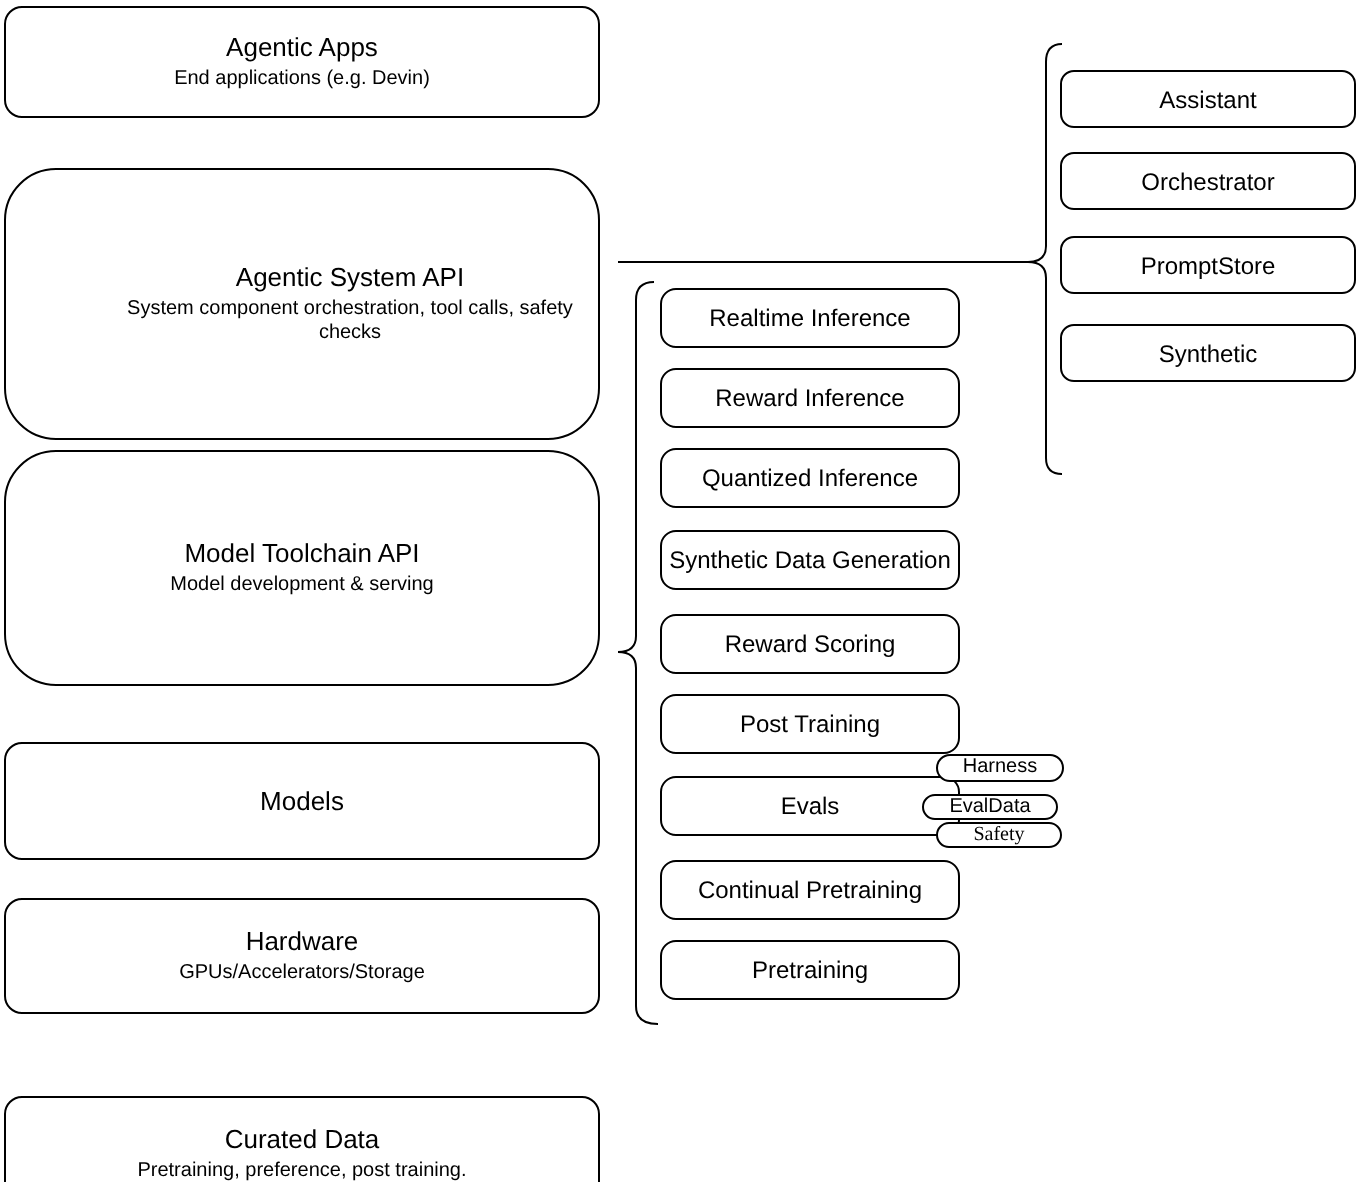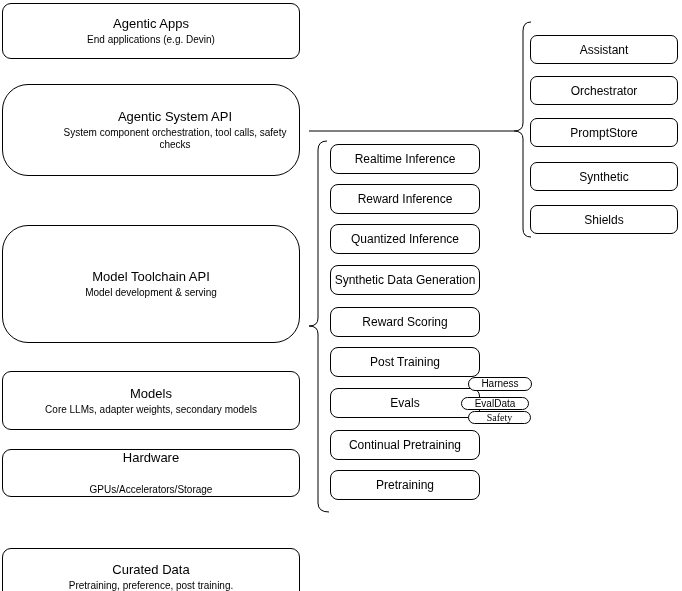--- a/index.html
+++ b/index.html
@@ -43,33 +43,32 @@
   <svg class="layer" width="682" height="591" viewBox="0 0 682 591">
     <path d="M327,141 Q318,141 318,150 L318,318 Q318,326 309,326 Q318,326 318,334 L318,503 Q318,512 329,512" fill="none" stroke="#000000" stroke-width="1"></path>
     <path d="M531,22 Q523,22 523,31 L523,123 Q523,131 514,131 Q523,131 523,139 L523,229 Q523,237 531,237" fill="none" stroke="#000000" stroke-width="1"></path>
     <line x1="309" y1="131" x2="514" y2="131" stroke="#000000" stroke-width="1"></line>
   </svg>
 
   <div class="lbox" style="top:3px;height:56px;border-radius:9px;">
     <div class="bt">Agentic Apps</div>
     <div class="bs">End applications (e.g. Devin)</div>
   </div>
-  <div class="lbox" style="top:84px;height:92px;border-radius:26px;padding-left:48px;">
+  <div class="lbox" style="top:84px;height:136px;border-radius:26px;padding-left:48px;">
     <div class="bt">Agentic System API</div>
     <div class="bs">System component orchestration, tool calls, safety checks</div>
   </div>
   <div class="lbox" style="top:225px;height:118px;border-radius:26px;">
     <div class="bt">Model Toolchain API</div>
     <div class="bs">Model development &amp; serving</div>
   </div>
   <div class="lbox" style="top:371px;height:59px;border-radius:9px;">
     <div class="bt">Models</div>
-    <div class="bs">Core LLMs, adapter weights, secondary models</div>
   </div>
-  <div class="lbox" style="top:449px;height:48px;border-radius:9px;justify-content:space-between;">
+  <div class="lbox" style="top:449px;height:58px;border-radius:9px;">
     <div class="bt">Hardware</div>
     <div class="bs">GPUs/Accelerators/Storage</div>
   </div>
   <div class="lbox" style="top:532px;height:57px;border-radius:9px;margin-top:16px;">
     <div class="bt">Curated Data</div>
     <div class="bs">Pretraining, preference, post training.</div>
   </div>
 
   <div class="mbox" style="top:144px;">Realtime Inference</div>
   <div class="mbox" style="top:184px;">Reward Inference</div>
@@ -82,15 +81,14 @@
   <div class="mbox" style="top:470px;">Pretraining</div>
 
   <div class="pill" style="left:468px;top:377px;width:64px;height:14px;text-align:center;">Harness</div>
   <div class="pill" style="left:461px;top:397px;width:68px;height:13px;">EvalData</div>
   <div class="pill" style="left:468px;top:411px;width:63px;height:13px;font-family:Liberation Serif, serif;">Safety</div>
 
   <div class="rbox" style="top:35px;">Assistant</div>
   <div class="rbox" style="top:76px;">Orchestrator</div>
   <div class="rbox" style="top:118px;">PromptStore</div>
   <div class="rbox" style="top:162px;">Synthetic</div>
-  <div class="rbox" style="top:205px;">Shields</div>
 
 </div>
 
 </body></html>

